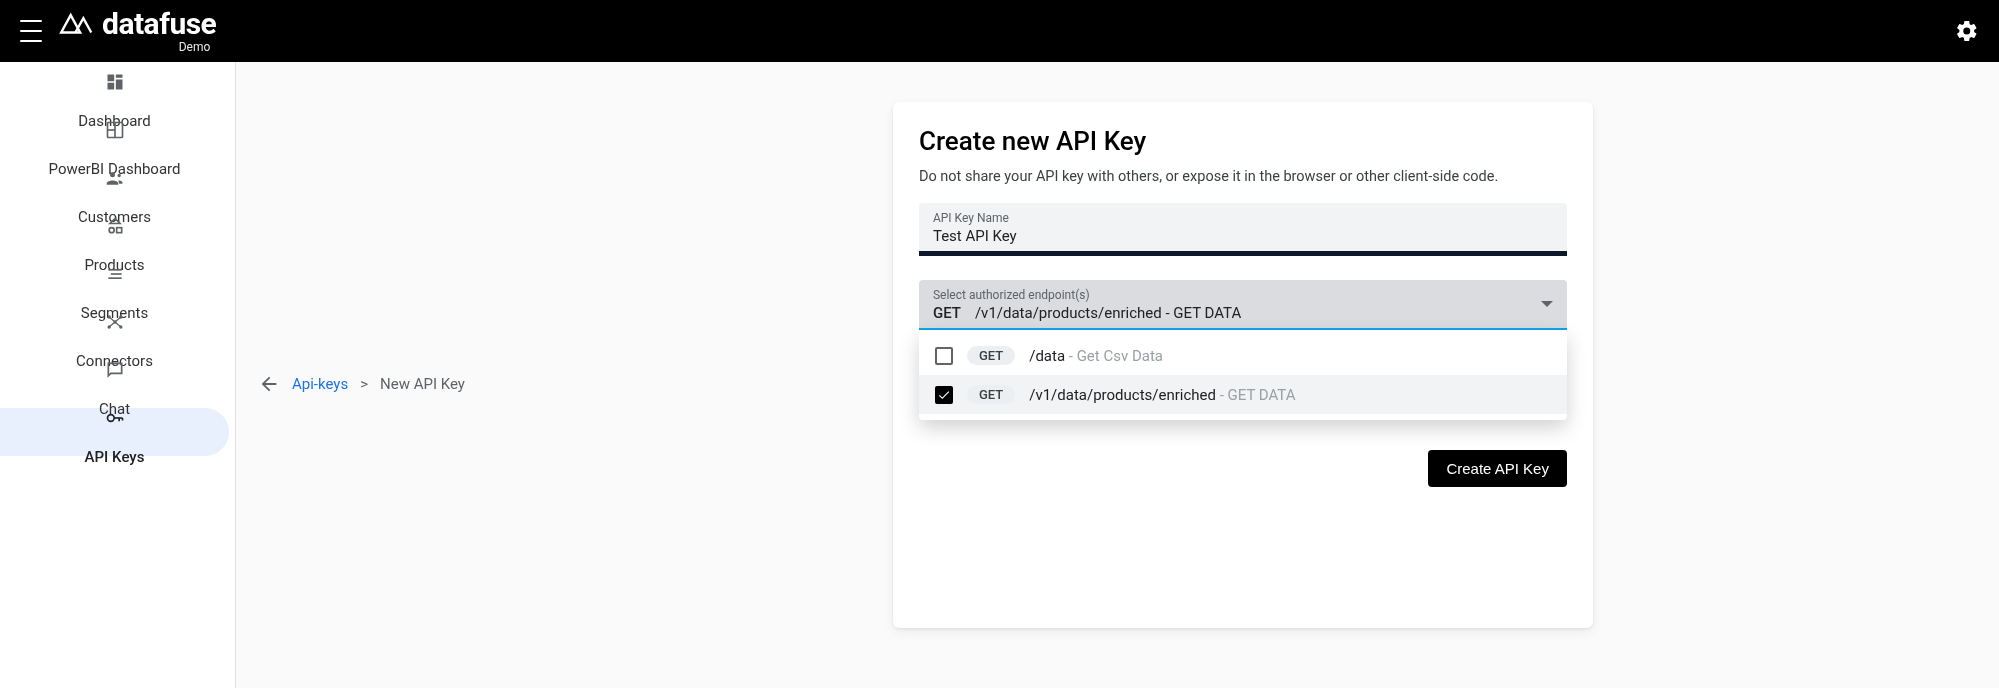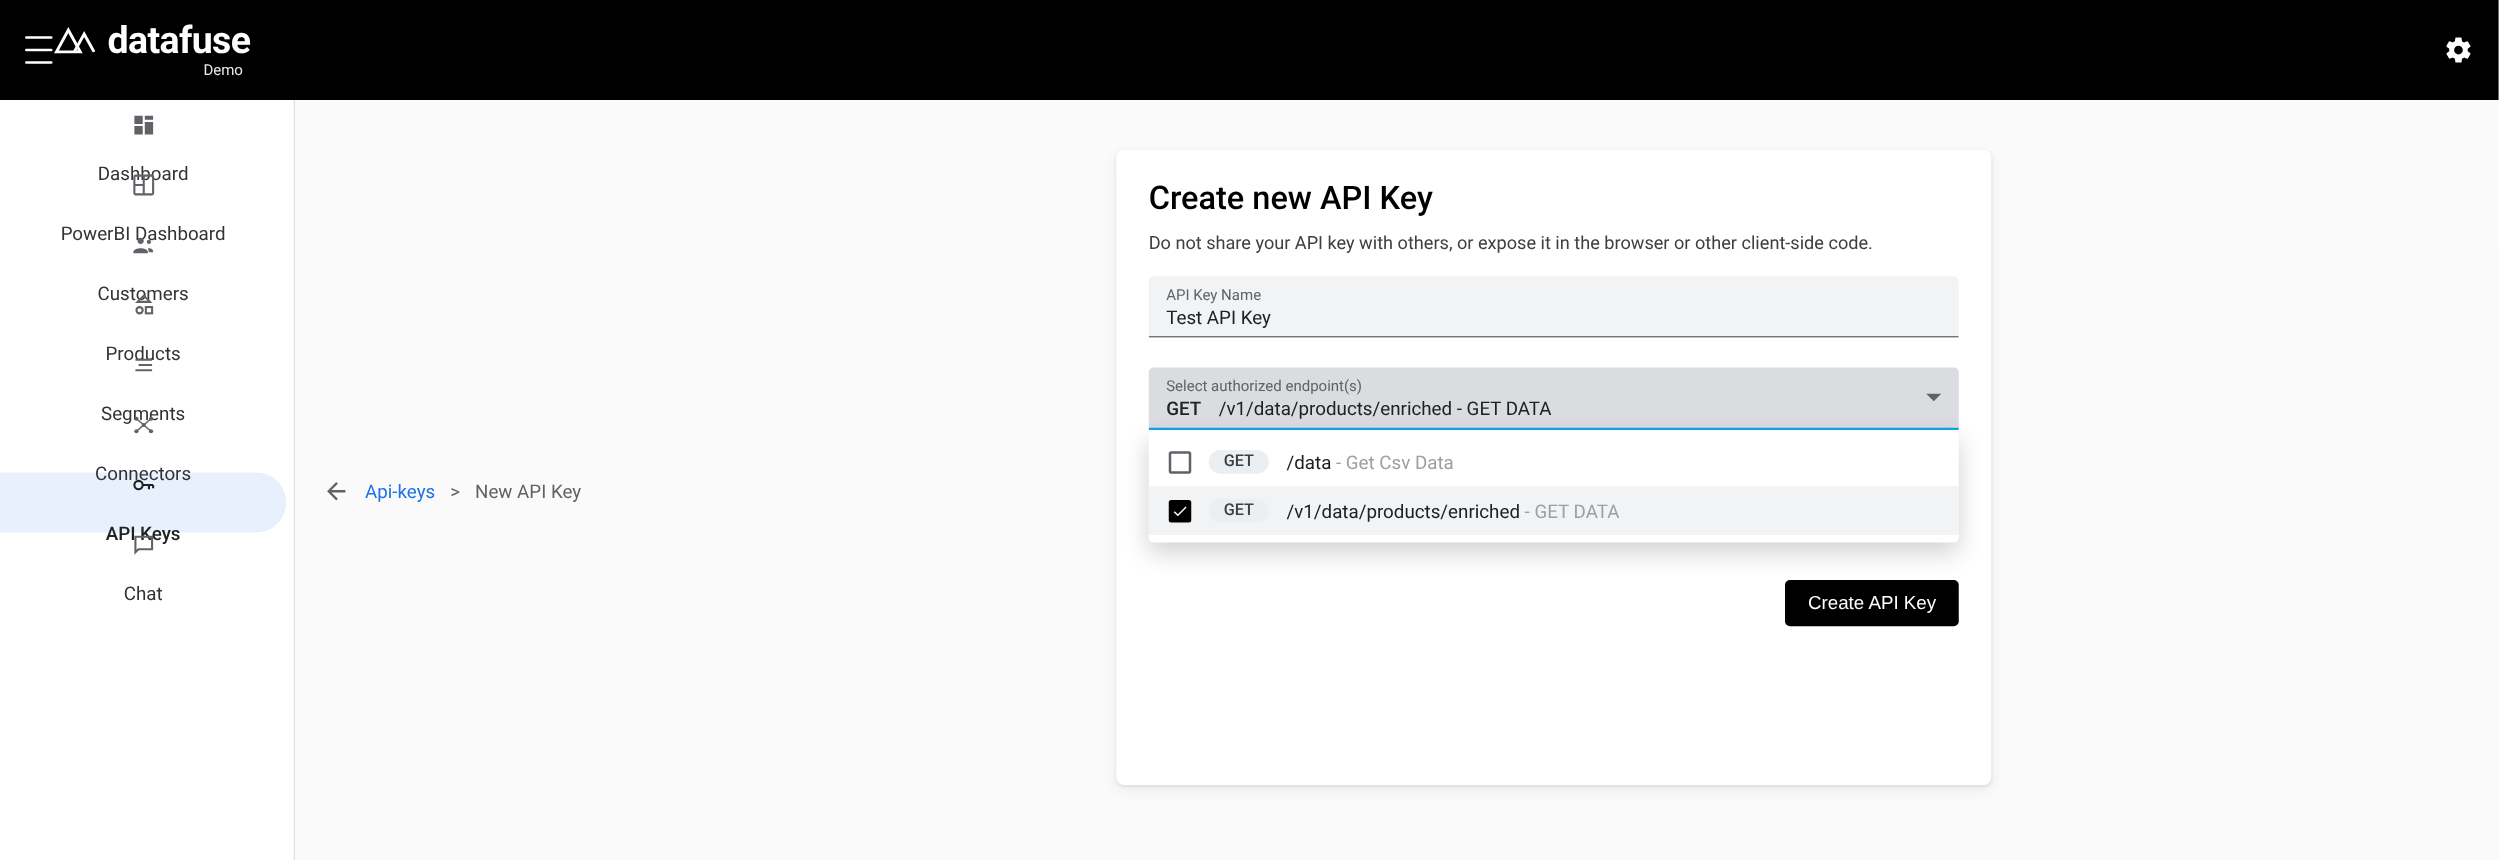--- a/index.html
+++ b/index.html
@@ -1,26 +1,27 @@
 <!DOCTYPE html>
 <html><head>
 <meta charset="utf-8">
 <style>
   * { box-sizing: border-box; margin: 0; padding: 0; }
   html, body { height: 100%; width: 100%; font-family: Roboto, "Helvetica Neue", Arial, sans-serif; color: #202124; }
   body { display: flex; flex-direction: column; }
 
   
   .appbar {
-    height: 80px;
+    height: 62px;
     background: #000;
     display: flex;
     align-items: center;
     padding: 0 20px;
     color: #fff;
+    gap: 16px;
   }
   .hamburger { width: 22px; height: 22px; display: flex; flex-direction: column; justify-content: space-between; cursor: pointer; }
   .hamburger span { height: 2px; background: #fff; width: 100%; border-radius: 1px; }
 
   .logo-wrap { display: flex; flex-direction: column; align-items: flex-start; line-height: 1; }
   .logo { display: flex; align-items: center; gap: 6px; }
   .logo-mark svg { width: 38px; height: 26px; }
   .logo-text { font-size: 30px; font-weight: 700; letter-spacing: -0.5px; }
   .logo-sub { font-size: 12px; color: #e8e8e8; align-self: flex-end; margin-top: 2px; margin-right: 6px; }
 
@@ -89,21 +90,21 @@
     box-shadow: 0 1px 3px rgba(0,0,0,0.08), 0 4px 12px rgba(0,0,0,0.06);
     padding: 24px 26px 28px 26px;
     position: relative;
   }
   .card h1 { font-size: 26px; font-weight: 500; color: #000000; margin-bottom: 12px; }
   .card .subtitle { font-size: 14.5px; color: #3c4043; margin-bottom: 18px; }
 
   
   .tf {
     background: #f1f3f4;
-    border-bottom: 1px solid #0f172a;
+    border-bottom: 5px solid #0f172a;
     border-top-left-radius: 4px;
     border-top-right-radius: 4px;
     padding: 8px 14px 6px 14px;
     margin-bottom: 24px;
     position: relative;
   }
   .tf label { font-size: 12px; color: #5f6368; display: block; }
   .tf .value { font-size: 15px; color: #202124; padding-top: 2px; }
 
   
@@ -259,38 +260,38 @@
             <circle cx="5" cy="18" r="2"></circle>
             <circle cx="19" cy="18" r="2"></circle>
             <line x1="12" y1="12" x2="5" y2="6" stroke="currentColor" stroke-width="1.5"></line>
             <line x1="12" y1="12" x2="19" y2="6" stroke="currentColor" stroke-width="1.5"></line>
             <line x1="12" y1="12" x2="5" y2="18" stroke="currentColor" stroke-width="1.5"></line>
             <line x1="12" y1="12" x2="19" y2="18" stroke="currentColor" stroke-width="1.5"></line>
           </svg>
       </span>
       <span>Connectors</span>
     </div>
+    <div class="side-item">
+      <span class="side-icon">
+        <svg viewBox="0 0 24 24" width="20" height="20" fill="none" stroke="currentColor" stroke-width="2">
+            <path d="M4 4h16v12H7l-3 3V4z"></path>
+          </svg>
+      </span>
+      <span>Chat</span>
+    </div>
     <div class="side-item active">
       <span class="side-icon">
         <svg viewBox="0 0 24 24" width="20" height="20" fill="currentColor">
             <circle cx="7" cy="12" r="4" fill="none" stroke="currentColor" stroke-width="2"></circle>
             <line x1="11" y1="12" x2="21" y2="12" stroke="currentColor" stroke-width="2"></line>
             <line x1="17" y1="12" x2="17" y2="16" stroke="currentColor" stroke-width="2"></line>
             <line x1="21" y1="12" x2="21" y2="15" stroke="currentColor" stroke-width="2"></line>
           </svg>
       </span>
       <span>API Keys</span>
-    </div>
-    <div class="side-item">
-      <span class="side-icon">
-        <svg viewBox="0 0 24 24" width="20" height="20" fill="none" stroke="currentColor" stroke-width="2">
-            <path d="M4 4h16v12H7l-3 3V4z"></path>
-          </svg>
-      </span>
-      <span>Chat</span>
     </div>
   </nav>
 
   <main class="content">
     <div class="crumb-row">
       <span class="back-arrow">
         <svg viewBox="0 0 24 24" width="22" height="22" fill="currentColor">
             <path d="M20 11H7.83l5.59-5.59L12 4l-8 8 8 8 1.41-1.41L7.83 13H20v-2z"></path>
           </svg>
       </span>

